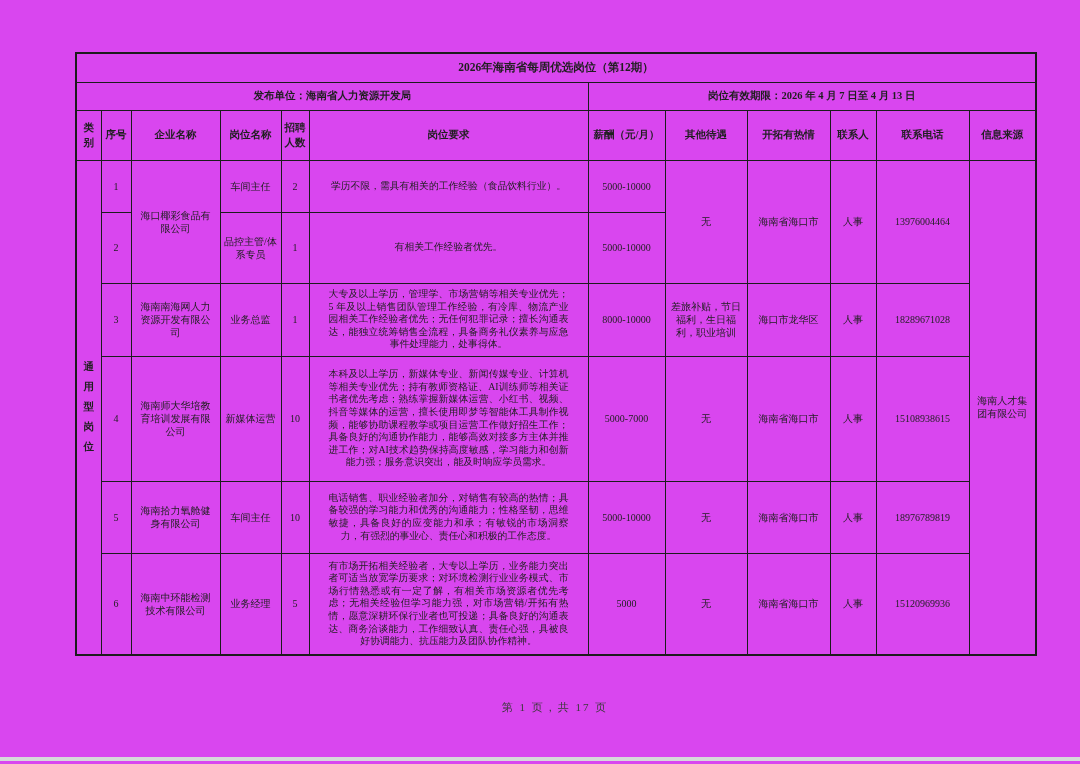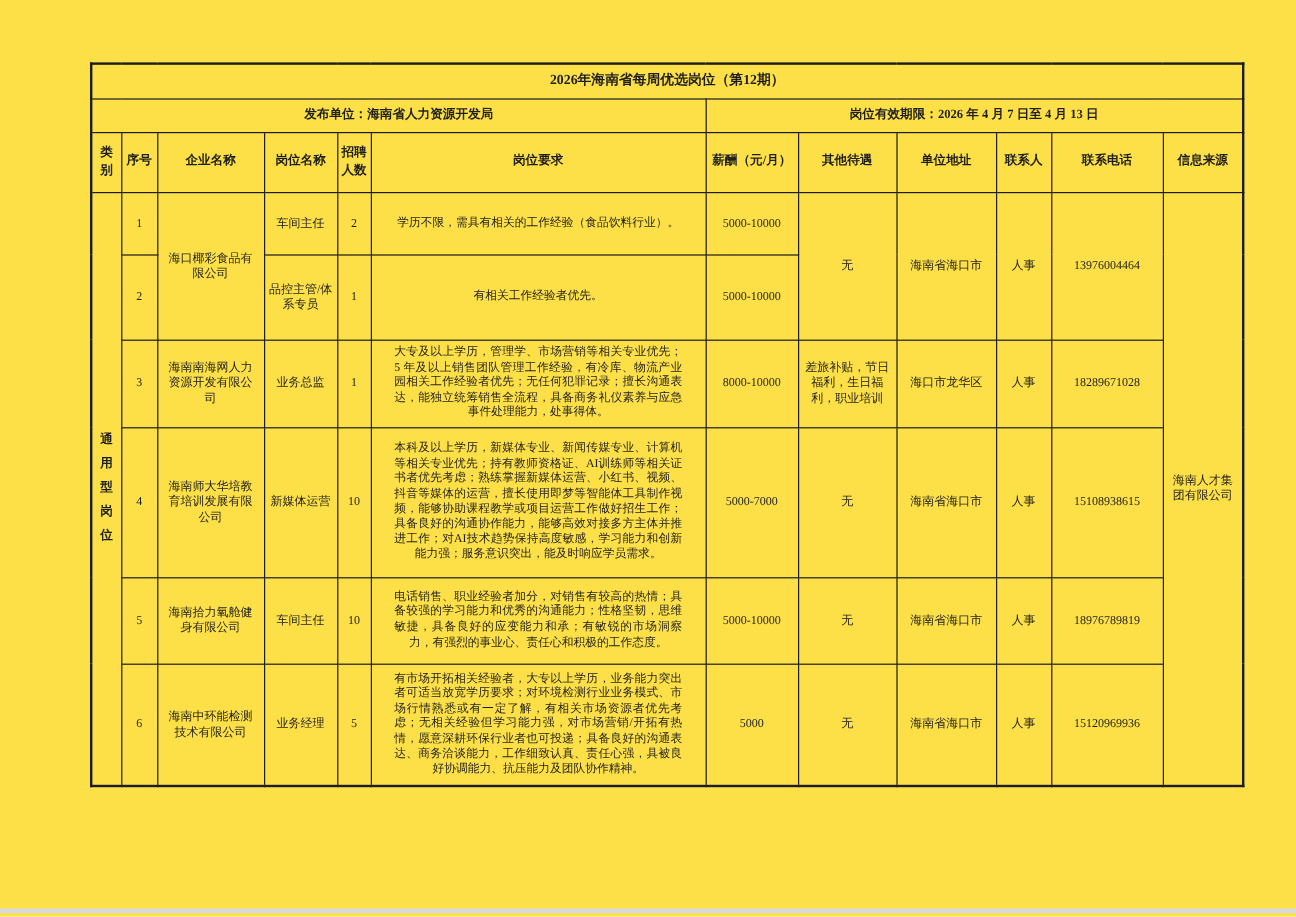--- a/index.html
+++ b/index.html
@@ -1,19 +1,19 @@
 <!DOCTYPE html>
 <html><head>
 <meta charset="utf-8">
 <style>
   * { margin: 0; padding: 0; box-sizing: border-box; }
   html, body { width: 1080px; height: 764px; background: #ffffff; overflow: hidden; }
   body { font-family: "Liberation Serif", "DejaVu Serif", serif; color: #1f1f1f; }
 
-  .page { position: relative; width: 1080px; height: 764px; background: #fde047; }
+  .page { position: relative; width: 1080px; height: 764px; background: #d946ef; }
 
   table.job-table {
     position: absolute; left: 75px; top: 52px; width: 960px;
     border-collapse: collapse; table-layout: fixed;
     border: 2px solid #1c1c1c;
   }
   .job-table td, .job-table th {
     border: 1px solid #1c1c1c;
     font-size: 10px; line-height: 1.3;
     text-align: center; vertical-align: middle;
@@ -85,21 +85,21 @@
 
     <tr class="r-head">
       <th>类别</th>
       <th>序号</th>
       <th>企业名称</th>
       <th>岗位名称</th>
       <th>招聘人数</th>
       <th>岗位要求</th>
       <th>薪酬（元/月）</th>
       <th>其他待遇</th>
-      <th>单位地址</th>
+      <th>开拓有热情</th>
       <th>联系人</th>
       <th>联系电话</th>
       <th>信息来源</th>
     </tr>
 
     <tr class="r1">
       <td rowspan="6" class="cat">通用型岗位</td>
       <td>1</td>
       <td rowspan="2" class="company">海口椰彩食品有限公司</td>
       <td>车间主任</td>
@@ -168,14 +168,15 @@
       <td class="req">有市场开拓相关经验者，大专以上学历，业务能力突出者可适当放宽学历要求；对环境检测行业业务模式、市场行情熟悉或有一定了解，有相关市场资源者优先考虑；无相关经验但学习能力强，对市场营销/开拓有热情，愿意深耕环保行业者也可投递；具备良好的沟通表达、商务洽谈能力，工作细致认真、责任心强，具被良好协调能力、抗压能力及团队协作精神。</td>
       <td>5000</td>
       <td>无</td>
       <td>海南省海口市</td>
       <td>人事</td>
       <td>15120969936</td>
     </tr>
   </tbody>
     </table>
 
+  <div class="footer">第 1 页，共 17 页</div>
   <div class="bottom-strip"></div>
 </div>
 
 </body></html>

